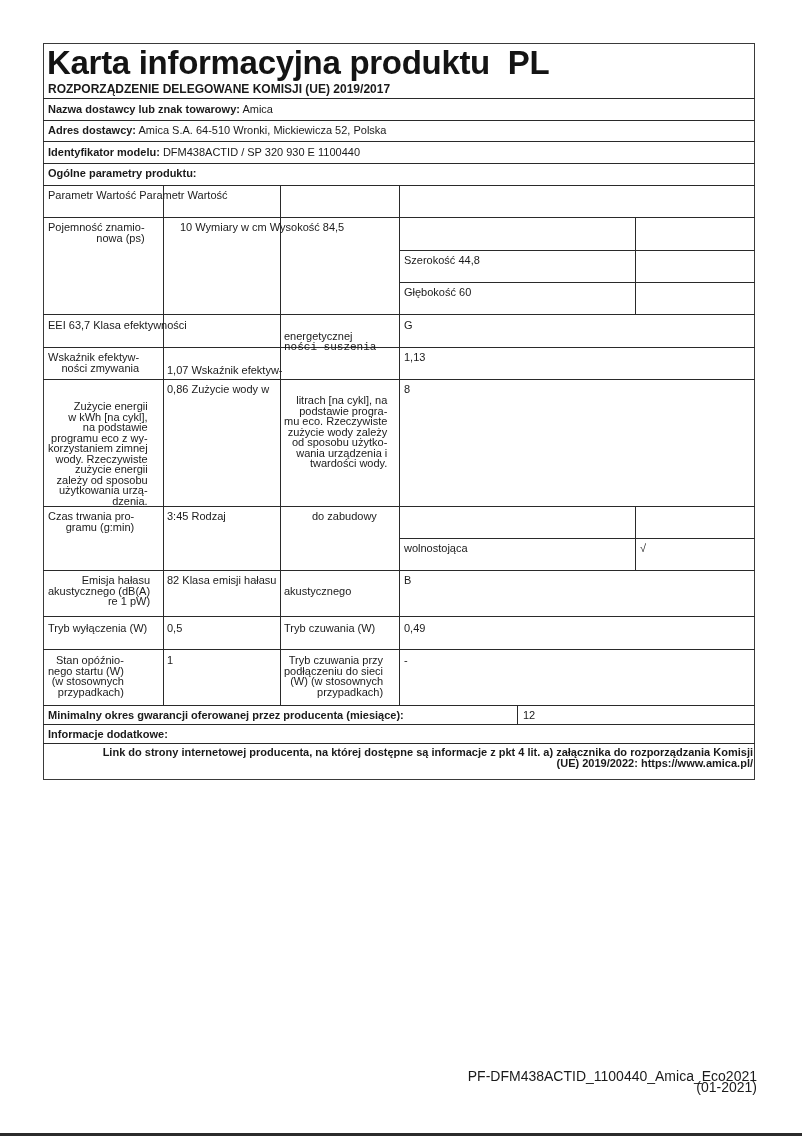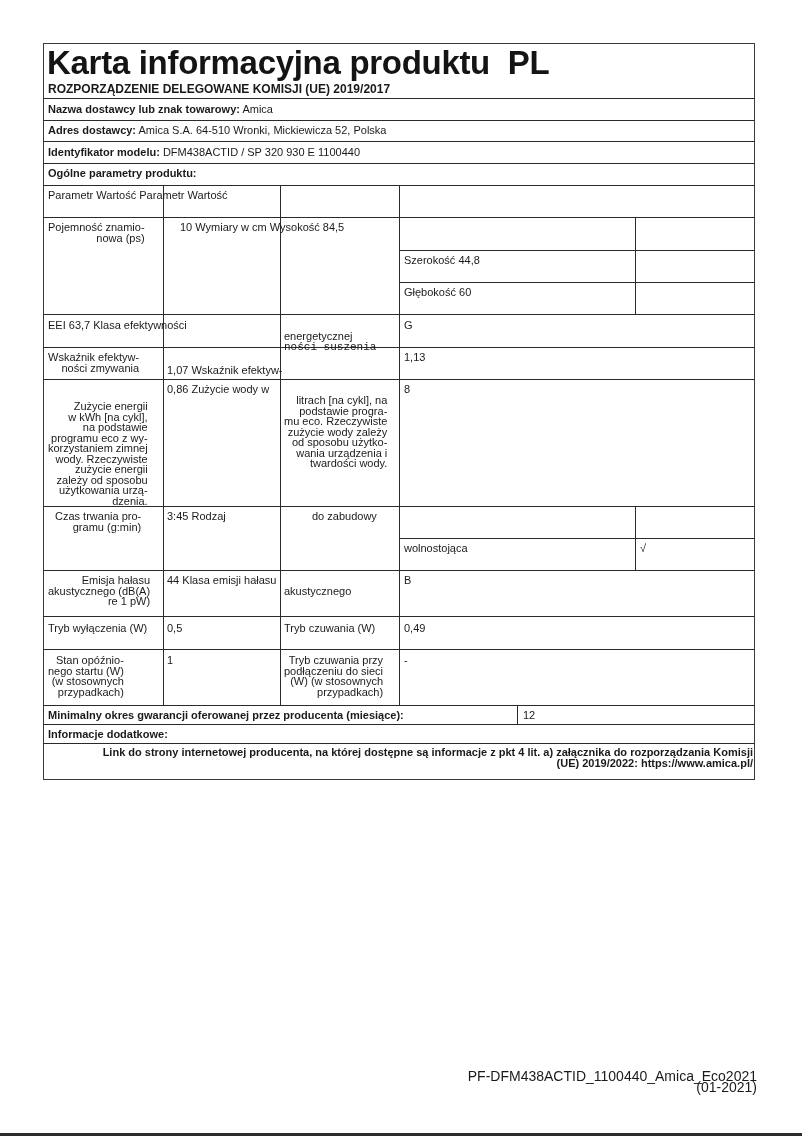--- a/index.html
+++ b/index.html
@@ -103,32 +103,32 @@
 <div class="t" style="left:167px;top:384px;">0,86 Zużycie wody w</div>
 <div class="cell-text" style="left:284px;top:395px;">litrach [na cykl], na
 podstawie progra-
 mu eco. Rzeczywiste
 zużycie wody zależy
 od sposobu użytko-
 wania urządzenia i
 twardości wody.</div>
 <div class="t" style="left:404px;top:384px;">8</div>
 
-<div class="cell-text" style="left:48px;top:511px;margin-left:7px;">Czas trwania pro-
+<div class="cell-text" style="left:48px;top:511px;">Czas trwania pro-
 gramu (g:min)</div>
 <div class="t" style="left:167px;top:511px;">3:45 Rodzaj</div>
 <div class="t" style="left:312px;top:511px;">do zabudowy</div>
 <div class="t" style="left:640px;top:511px;"></div>
 <div class="t" style="left:404px;top:543px;">wolnostojąca</div>
 <div class="t" style="left:640px;top:543px;">√</div>
 
 <div class="cell-text" style="left:48px;top:575px;">Emisja hałasu
 akustycznego (dB(A)
 re 1 pW)</div>
-<div class="t" style="left:167px;top:575px;">44 Klasa emisji hałasu</div>
+<div class="t" style="left:167px;top:575px;">82 Klasa emisji hałasu</div>
 <div class="t" style="left:284px;top:586px;">akustycznego</div>
 <div class="t" style="left:404px;top:575px;">B</div>
 
 <div class="t" style="left:48px;top:623px;">Tryb wyłączenia (W)</div>
 <div class="t" style="left:167px;top:623px;">0,5</div>
 <div class="t" style="left:284px;top:623px;">Tryb czuwania (W)</div>
 <div class="t" style="left:404px;top:623px;text-align:center;">0,49</div>
 
 <div class="cell-text" style="left:48px;top:655px;">Stan opóźnio-
 nego startu (W)

